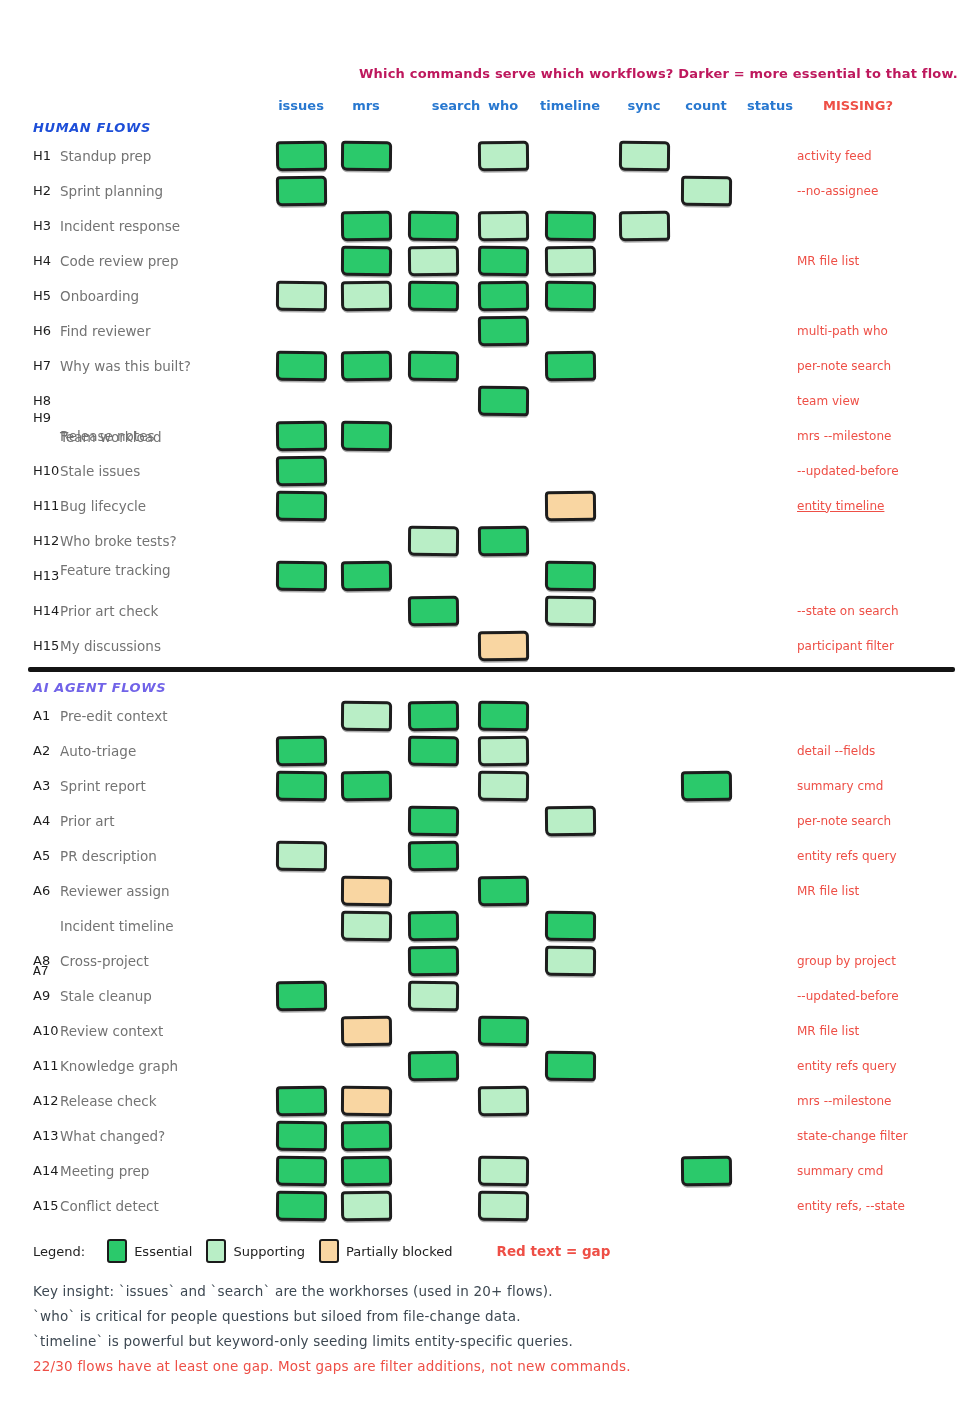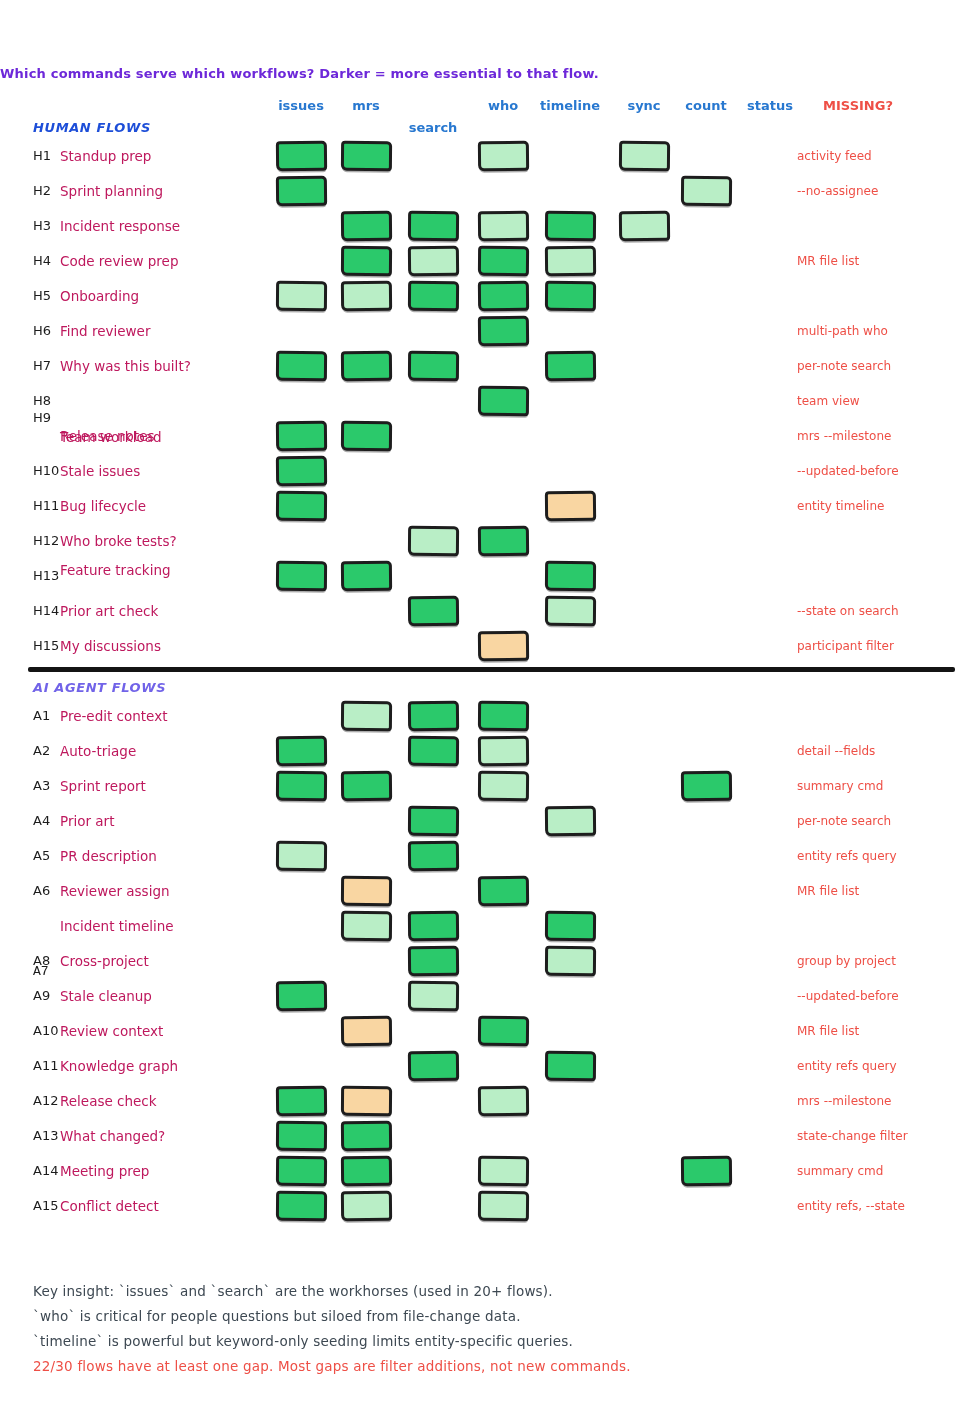--- a/index.html
+++ b/index.html
@@ -1,32 +1,32 @@
 <!DOCTYPE html>
 <html><head>
 <meta charset="utf-8">
 <style>
   html,body{margin:0;padding:0;background:#ffffff;}
   #page{position:relative;width:958px;height:1404px;background:#ffffff;
         font-family:"DejaVu Sans", sans-serif;overflow:hidden;}
 
   .title{position:absolute;top:28px;left:0;width:100%;text-align:center;
          font-size:27px;font-weight:700;color:#111;letter-spacing:.5px;}
-  .subtitle{position:absolute;top:66px;left:0;width:100%;text-align:left;
-            font-size:13px;color:#6d28d9;font-weight:700;letter-spacing:.2px;}
+  .subtitle{position:absolute;top:66px;left:0;width:100%;text-align:right;
+            font-size:13px;color:#be185d;font-weight:700;letter-spacing:.2px;}
 
   .col-header{position:absolute;top:98px;transform:translateX(-50%);
               font-size:13px;font-weight:700;color:#2878d0;white-space:nowrap;}
   .col-header.missing{color:#ee4f46;}
 
   .section-label{position:absolute;left:33px;font-size:13px;font-weight:700;
                  font-style:italic;letter-spacing:.6px;white-space:nowrap;}
 
   .row-id{position:absolute;left:33px;font-size:13px;color:#1c1c1c;white-space:nowrap;}
-  .row-label{position:absolute;left:60px;font-size:13.5px;color:#be185d;white-space:nowrap;}
+  .row-label{position:absolute;left:60px;font-size:13.5px;color:#737373;white-space:nowrap;}
   .missing-text{position:absolute;left:797px;font-size:12px;color:#ee4f46;white-space:nowrap;}
 
   .cell{position:absolute;width:51px;height:30px;box-sizing:border-box;
         border:3px solid #1d1d1d;border-radius:4px 5px 4px 6px;
         box-shadow:0 2.5px 0 -1px rgba(40,40,40,.38);}
   .cell.tilt-a{transform:rotate(-.6deg);}
   .cell.tilt-b{transform:rotate(.5deg);}
 
   .divider{position:absolute;left:28px;width:927px;height:5px;background:#141414;border-radius:2px;}
 
@@ -41,21 +41,21 @@
   .note.red{color:#ee4f46;}
 </style>
 </head>
 <body>
 
 <div id="page">
   <div class="subtitle">Which commands serve which workflows? Darker = more essential to that flow.</div>
   <div id="headers">
       <span class="col-header" style="left: 301px;">issues</span>
       <span class="col-header" style="left: 366px;">mrs</span>
-      <span class="col-header" style="left: 433px; margin-top: 22px;">search</span>
+      <span class="col-header" style="left: 456px;">search</span>
       <span class="col-header" style="left: 503px;">who</span>
       <span class="col-header" style="left: 570px;">timeline</span>
       <span class="col-header" style="left: 644px;">sync</span>
       <span class="col-header" style="left: 706px;">count</span>
       <span class="col-header" style="left: 770px;">status</span>
       <span class="col-header missing" style="left: 858px;">MISSING?</span>
     </div>
   <div id="grid">
       <div class="section-label" style="top: 120px; color: #1d4ed8;">HUMAN FLOWS</div>
       <span class="row-id" style="top: 148px;">H1</span>
@@ -112,21 +112,21 @@
       <div class="cell tilt-b" title="H9 mrs" style="left: 340.5px; top: 421px; background: rgb(43, 201, 107);"></div>
       <span class="missing-text" style="top: 428.5px;">mrs --milestone</span>
       <span class="row-id" style="top: 463px;">H10</span>
       <span class="row-label" style="top: 462.5px;">Stale issues</span>
       <div class="cell tilt-a" title="H10 issues" style="left: 275.5px; top: 456px; background: rgb(43, 201, 107);"></div>
       <span class="missing-text" style="top: 463.5px;">--updated-before</span>
       <span class="row-id" style="top: 498px;">H11</span>
       <span class="row-label" style="top: 497.5px;">Bug lifecycle</span>
       <div class="cell tilt-b" title="H11 issues" style="left: 275.5px; top: 491px; background: rgb(43, 201, 107);"></div>
       <div class="cell tilt-a" title="H11 timeline" style="left: 544.5px; top: 491px; background: rgb(249, 214, 162);"></div>
-      <span class="missing-text" style="top: 498.5px;">entity timeline</span>
+      <span class="missing-text" style="top: 498.5px; text-decoration: underline;">entity timeline</span>
       <span class="row-id" style="top: 533px;">H12</span>
       <span class="row-label" style="top: 532.5px;">Who broke tests?</span>
       <div class="cell tilt-b" title="H12 search" style="left: 407.5px; top: 526px; background: rgb(185, 238, 198);"></div>
       <div class="cell tilt-a" title="H12 who" style="left: 477.5px; top: 526px; background: rgb(43, 201, 107);"></div>
       <span class="row-id" style="top: 568px;">H13</span>
       <span class="row-label" style="top: 562px;">Feature tracking</span>
       <div class="cell tilt-b" title="H13 issues" style="left: 275.5px; top: 561px; background: rgb(43, 201, 107);"></div>
       <div class="cell tilt-a" title="H13 mrs" style="left: 340.5px; top: 561px; background: rgb(43, 201, 107);"></div>
       <div class="cell tilt-b" title="H13 timeline" style="left: 544.5px; top: 561px; background: rgb(43, 201, 107);"></div>
       <span class="row-id" style="top: 603px;">H14</span>
@@ -217,20 +217,38 @@
       <span class="missing-text" style="top: 1163.5px;">summary cmd</span>
       <span class="row-id" style="top: 1198px;">A15</span>
       <span class="row-label" style="top: 1197.5px;">Conflict detect</span>
       <div class="cell tilt-b" title="A15 issues" style="left: 275.5px; top: 1191px; background: rgb(43, 201, 107);"></div>
       <div class="cell tilt-a" title="A15 mrs" style="left: 340.5px; top: 1191px; background: rgb(185, 238, 198);"></div>
       <div class="cell tilt-b" title="A15 who" style="left: 477.5px; top: 1191px; background: rgb(185, 238, 198);"></div>
       <span class="missing-text" style="top: 1198.5px;">entity refs, --state</span>
       <div class="divider" style="top: 667px;"></div>
     </div>
 
+  <div class="legend">
+    <span class="lg-label">Legend:</span>
+    <span id="legend-items" style="display:flex;align-items:center;">
+        <span class="lg-item">
+          <span class="swatch" style="background: rgb(43, 201, 107);"></span>
+          <span class="lg-text">Essential</span>
+        </span>
+        <span class="lg-item">
+          <span class="swatch" style="background: rgb(185, 238, 198);"></span>
+          <span class="lg-text">Supporting</span>
+        </span>
+        <span class="lg-item">
+          <span class="swatch" style="background: rgb(249, 214, 162);"></span>
+          <span class="lg-text">Partially blocked</span>
+        </span>
+      </span>
+    <span class="gap-note">Red text = gap</span>
+  </div>
 
   <div id="notes">
       <div class="note" style="top: 1283px;">Key insight: `issues` and `search` are the workhorses (used in 20+ flows).</div>
       <div class="note" style="top: 1308px;">`who` is critical for people questions but siloed from file-change data.</div>
       <div class="note" style="top: 1333px;">`timeline` is powerful but keyword-only seeding limits entity-specific queries.</div>
       <div class="note red" style="top: 1358px;">22/30 flows have at least one gap. Most gaps are filter additions, not new commands.</div>
     </div>
 </div>
 
 </body></html>

